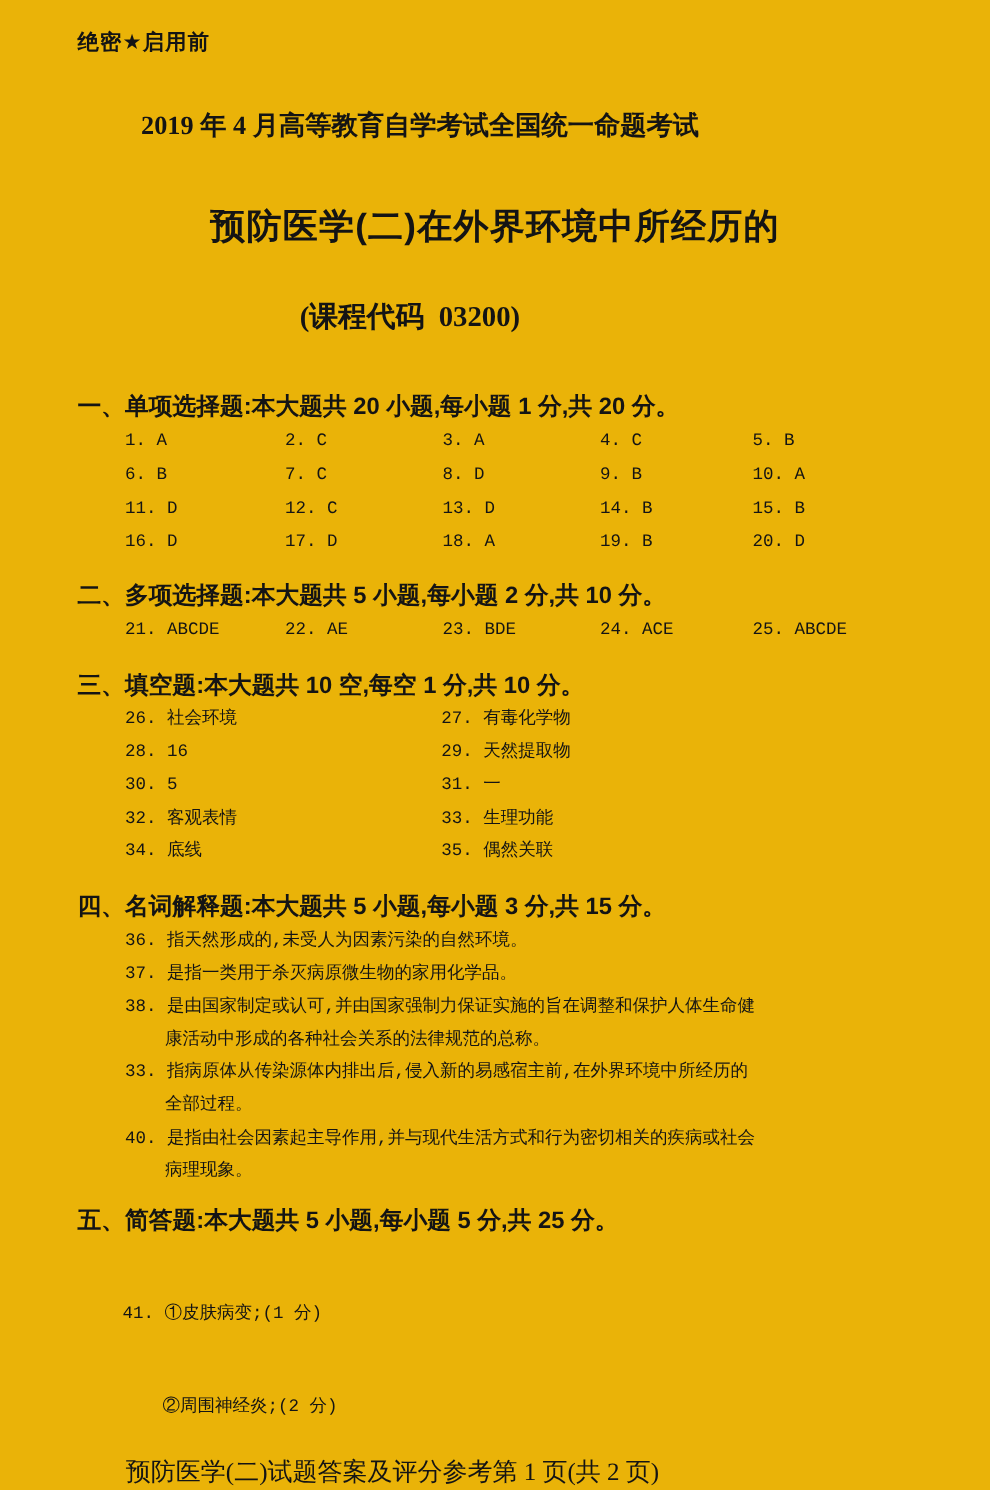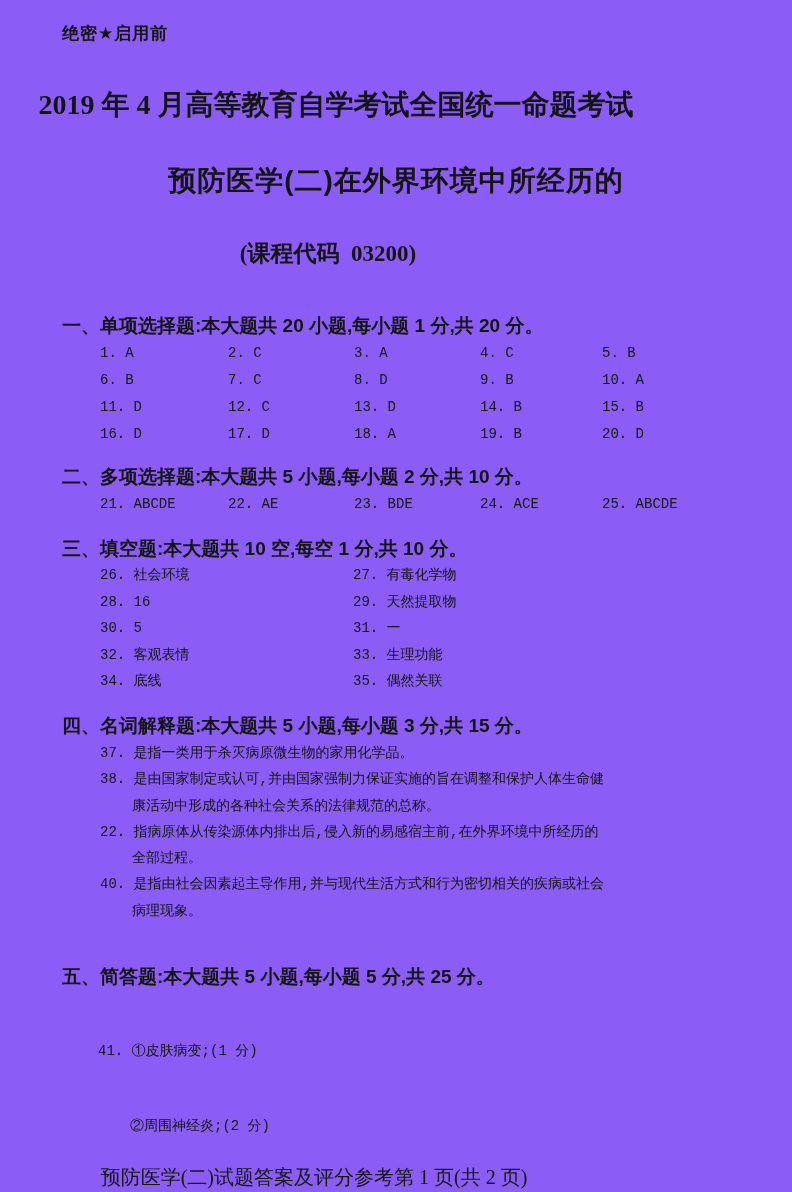--- a/index.html
+++ b/index.html
@@ -1,38 +1,38 @@
 <!DOCTYPE html>
 <html><head>
 <meta charset="utf-8">
 <style>
   html, body { margin: 0; padding: 0; background: #ffffff; }
   .page {
     position: relative;
     width: 792px;
     height: 1192px;
-    background: #8b5cf6;
+    background: #eab308;
     color: #141414;
     font-family: "Liberation Serif", "DejaVu Serif", serif;
     overflow: hidden;
   }
   .abs { position: absolute; }
   .pre { white-space: pre-wrap; }
 
   .classification {
     top: 22px; left: 62px;
     font-family: "Liberation Sans", "DejaVu Sans", sans-serif;
     font-weight: 700;
     font-size: 17px;
     letter-spacing: 1px;
   }
   .title-main {
     top: 86px; left: 0; width: 672px;
     text-align: center;
-    font-size: 28px;
+    font-size: 21px;
     font-weight: 700;
     font-family: "Liberation Serif", "DejaVu Serif", serif;
   }
   .title-sub {
     top: 162px; left: 0; width: 792px;
     text-align: center;
     font-size: 28px;
     font-weight: 700;
     font-family: "Liberation Sans", "DejaVu Sans", sans-serif;
     letter-spacing: 1px;
@@ -157,24 +157,25 @@
     <span class="cell">30. 5</span>
     <span class="cell">31. 一</span>
     <span class="cell">32. 客观表情</span>
     <span class="cell">33. 生理功能</span>
     <span class="cell">34. 底线</span>
     <span class="cell">35. 偶然关联</span>
   </div>
 
   <div class="abs section sec4-head sec-heading">四、名词解释题:本大题共 5 小题,每小题 3 分,共 15 分。</div>
   <div class="abs section sec4-body sec-body">
+    <div class="para-line">36. 指天然形成的,未受人为因素污染的自然环境。</div>
     <div class="para-line">37. 是指一类用于杀灭病原微生物的家用化学品。</div>
     <div class="para-line">38. 是由国家制定或认可,并由国家强制力保证实施的旨在调整和保护人体生命健</div>
     <div class="para-line cont">康活动中形成的各种社会关系的法律规范的总称。</div>
-    <div class="para-line">22. 指病原体从传染源体内排出后,侵入新的易感宿主前,在外界环境中所经历的</div>
+    <div class="para-line">33. 指病原体从传染源体内排出后,侵入新的易感宿主前,在外界环境中所经历的</div>
     <div class="para-line cont">全部过程。</div>
     <div class="para-line">40. 是指由社会因素起主导作用,并与现代生活方式和行为密切相关的疾病或社会</div>
     <div class="para-line cont">病理现象。</div>
   </div>
 
   <div class="abs section sec5-head sec-heading">五、简答题:本大题共 5 小题,每小题 5 分,共 25 分。</div>
   <div class="abs section sec5-body sec-body">
     <div class="sa-line">41. ①皮肤病变;(1 分)</div>
     <div class="sa-line cont">②周围神经炎;(2 分)</div>
     <div class="sa-line cont">③其他系统影响。(2 分)</div>

